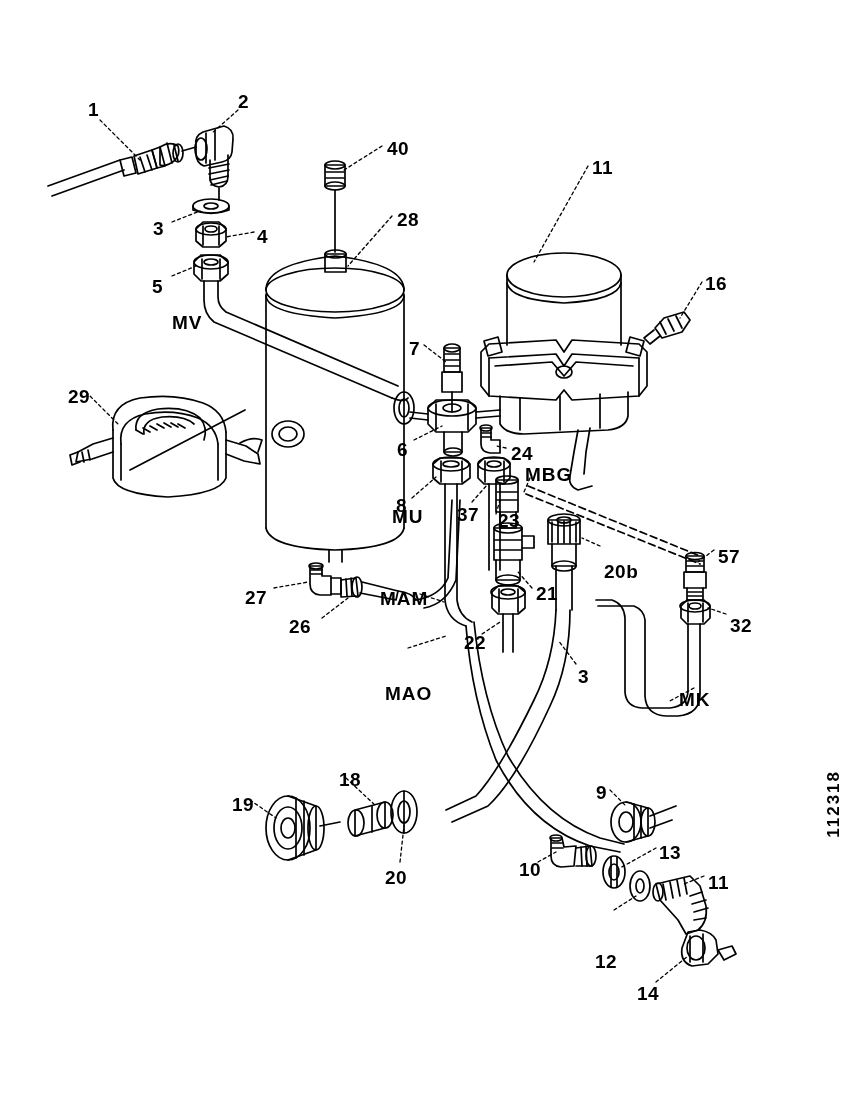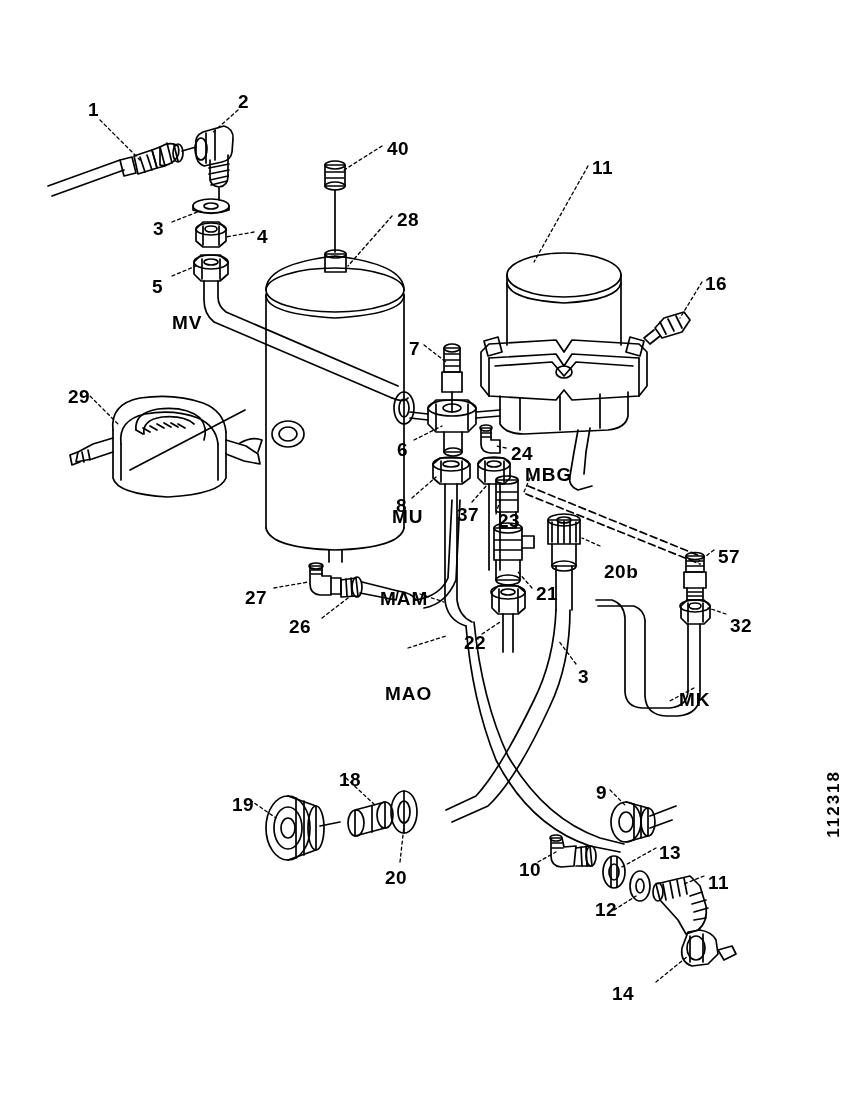--- a/index.html
+++ b/index.html
@@ -401,23 +401,23 @@
   <span class="lbl" style="left:238px;top:92px">2</span>
   <span class="lbl" style="left:153px;top:219px">3</span>
   <span class="lbl" style="left:257px;top:227px">4</span>
   <span class="lbl" style="left:152px;top:277px">5</span>
   <span class="lbl" style="left:397px;top:440px">6</span>
   <span class="lbl" style="left:409px;top:339px">7</span>
   <span class="lbl" style="left:396px;top:496px">8</span>
   <span class="lbl" style="left:596px;top:783px">9</span>
   <span class="lbl" style="left:519px;top:860px">10</span>
   <span class="lbl" style="left:708px;top:873px">11</span>
-  <span class="lbl" style="left:595px;top:900px">12</span>
+  <span class="lbl" style="left:595px;top:952px">12</span>
   <span class="lbl" style="left:659px;top:843px">13</span>
-  <span class="lbl" style="left:612px;top:984px">14</span>
+  <span class="lbl" style="left:637px;top:984px">14</span>
   <span class="lbl" style="left:592px;top:158px">11</span>
   <span class="lbl" style="left:705px;top:274px">16</span>
   <span class="lbl" style="left:578px;top:667px">3</span>
   <span class="lbl" style="left:339px;top:770px">18</span>
   <span class="lbl" style="left:232px;top:795px">19</span>
   <span class="lbl" style="left:385px;top:868px">20</span>
   <span class="lbl" style="left:536px;top:584px">21</span>
   <span class="lbl" style="left:464px;top:633px">22</span>
   <span class="lbl" style="left:498px;top:511px">23</span>
   <span class="lbl" style="left:511px;top:444px">24</span>

